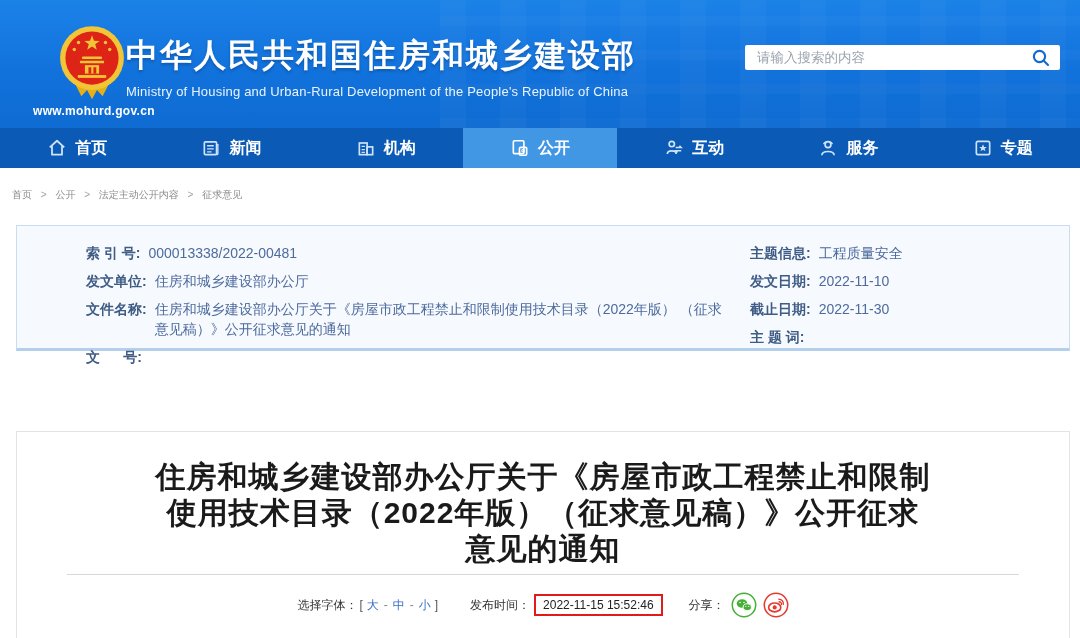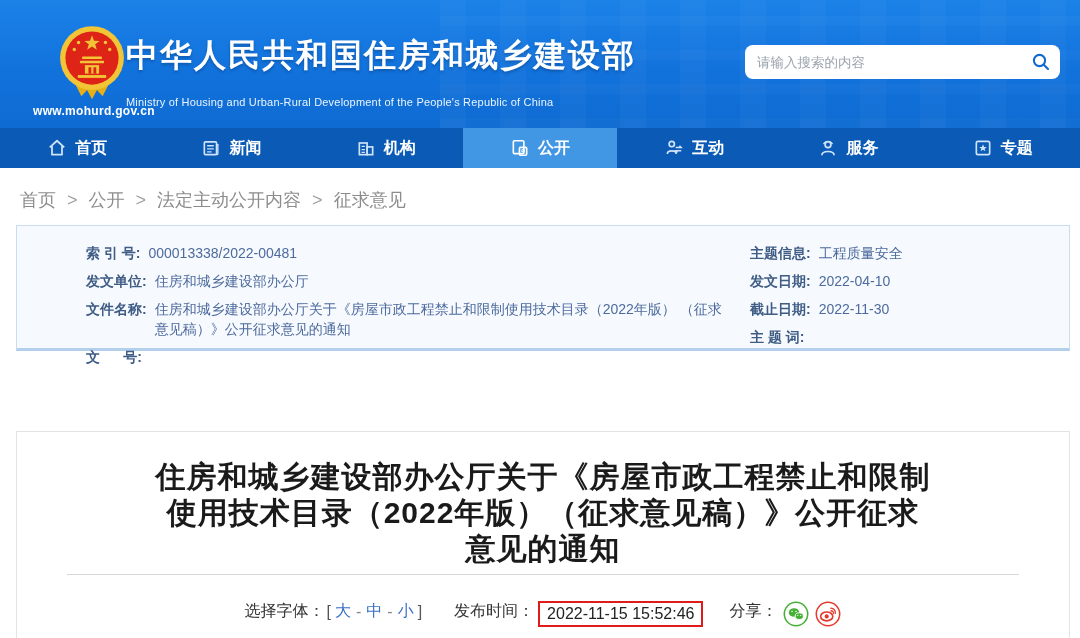--- a/index.html
+++ b/index.html
@@ -14,58 +14,58 @@
     background:
       repeating-linear-gradient(90deg, rgba(255,255,255,0.05) 0 26px, rgba(255,255,255,0) 26px 60px),
       repeating-linear-gradient(0deg, rgba(255,255,255,0.04) 0 10px, rgba(255,255,255,0) 10px 34px);
     opacity:.55; pointer-events:none; }
   .emblem-wrap { position:absolute; left:33px; top:24px; width:118px; text-align:center; }
   .emblem-wrap svg { display:block; margin:0 auto; }
   .site-url { margin-top:2px; color:#fff; font-weight:bold; font-size:12px; letter-spacing:.3px;text-align:right; }
   .title-wrap { position:absolute; left:126px; top:34px; }
   .site-title { color:#fff; font-size:32px; font-weight:bold; letter-spacing:2px;
     text-shadow:0 2px 3px rgba(0,40,90,.35); white-space:nowrap; }
-  .site-subtitle { margin-top:18px; color:#eaf4ff; font-size:11px; letter-spacing:.2px; white-space:nowrap; }
-  .search-box { position:absolute; left:745px; top:45px; width:315px; height:34px;
-    background:#fff; border-radius:8px; display:flex; align-items:center; z-index:2; }
+  .site-subtitle { margin-top:6px; color:#eaf4ff; font-size:13px; letter-spacing:.2px; white-space:nowrap; }
+  .search-box { position:absolute; left:745px; top:45px; width:315px; height:25px;
+    background:#fff; border-radius:2px; display:flex; align-items:center; z-index:2; }
   .search-box input { flex:1; border:none; outline:none; height:100%; padding:0 10px 0 12px;
     font-size:13.5px; color:#333; background:transparent; font-family:inherit; }
   .search-box input::placeholder { color:#9aa3ad; }
   .search-icon-btn { width:38px; height:100%; display:flex; align-items:center; justify-content:center; cursor:pointer; }
 
   
   .nav { position:absolute; top:128px; left:0; width:1080px; height:40px;
     background:#0b5ab5; display:flex; }
   .nav-item { width:154.28px; height:40px; display:flex; align-items:center; justify-content:center;
     gap:8px; color:#fff; font-size:16px; font-weight:bold; cursor:pointer; text-decoration:none; }
   .nav-item svg { display:block; }
   .nav-item.active { background:#4197e3; }
 
   
-  .breadcrumb { position:absolute; top:188px; left:20px; font-size:18px; color:#8c8c8c; }
+  .breadcrumb { position:absolute; top:188px; left:12px; font-size:10px; color:#8c8c8c; }
   .breadcrumb .bc-item { color:#8c8c8c; cursor:pointer; }
   .breadcrumb .bc-sep { margin:0 6px; color:#a0a0a0; }
 
   
   .info-box { position:absolute; top:225px; left:16px; width:1054px; height:126px;
     background:#f6f9fe; border:1px solid #cadcf1; border-bottom:3px solid #b4cfec;
     display:grid; grid-template-columns:664px auto; padding:17px 0 0 69px; font-size:14px; }
   .field-row { display:flex; margin-bottom:8px; line-height:20px; }
   .field-label { color:#3f5c85; font-weight:bold; flex-shrink:0; white-space:pre; }
   .field-value { color:#4d6b9d; margin-left:8px; }
   .info-left .field-value { max-width:575px; }
 
   
   .article-box { position:absolute; top:431px; left:16px; width:1054px; height:230px;
     background:#fff; border:1px solid #e3e3e3; }
   .article-title { margin-top:27px; text-align:center; font-size:30px; font-weight:bold;
     color:#1a1a1a; line-height:36px; letter-spacing:1px; }
   .divider { margin:7px 50px 0 50px; border-top:1px solid #d8d8d8; height:0; }
-  .meta-row { margin-top:26px; display:flex; align-items:flex-start; justify-content:center;
-    font-size:16px; color:#333; }
+  .meta-row { margin-top:17px; display:flex; align-items:center; justify-content:center;
+    font-size:12px; color:#333; }
   .font-selector { display:flex; align-items:center; }
   .fs-bracket { color:#555; margin:0 2px; }
   .fs-link { color:#3a6fc4; cursor:pointer; margin:0 2px; }
   .fs-dash { color:#888; margin:0 3px; }
   .publish-label { margin-left:30px; }
   .time-box { margin-left:4px; border:2px solid #e01b1b; padding:2px 7px; color:#222; }
   .share-label { margin-left:26px; }
   .share-icons { display:flex; align-items:center; gap:6px; margin-left:6px; }
   .share-icons svg { display:block; cursor:pointer; }
 </style>
@@ -194,21 +194,21 @@
         <span class="field-value"></span>
       </div>
     </div>
     <div class="info-right">
       <div class="field-row">
         <span class="field-label">主题信息:</span>
         <span class="field-value">工程质量安全</span>
       </div>
       <div class="field-row">
         <span class="field-label">发文日期:</span>
-        <span class="field-value">2022-04-10</span>
+        <span class="field-value">2022-11-10</span>
       </div>
       <div class="field-row">
         <span class="field-label">截止日期:</span>
         <span class="field-value">2022-11-30</span>
       </div>
       <div class="field-row">
         <span class="field-label">主 题 词:</span>
         <span class="field-value"></span>
       </div>
     </div>

